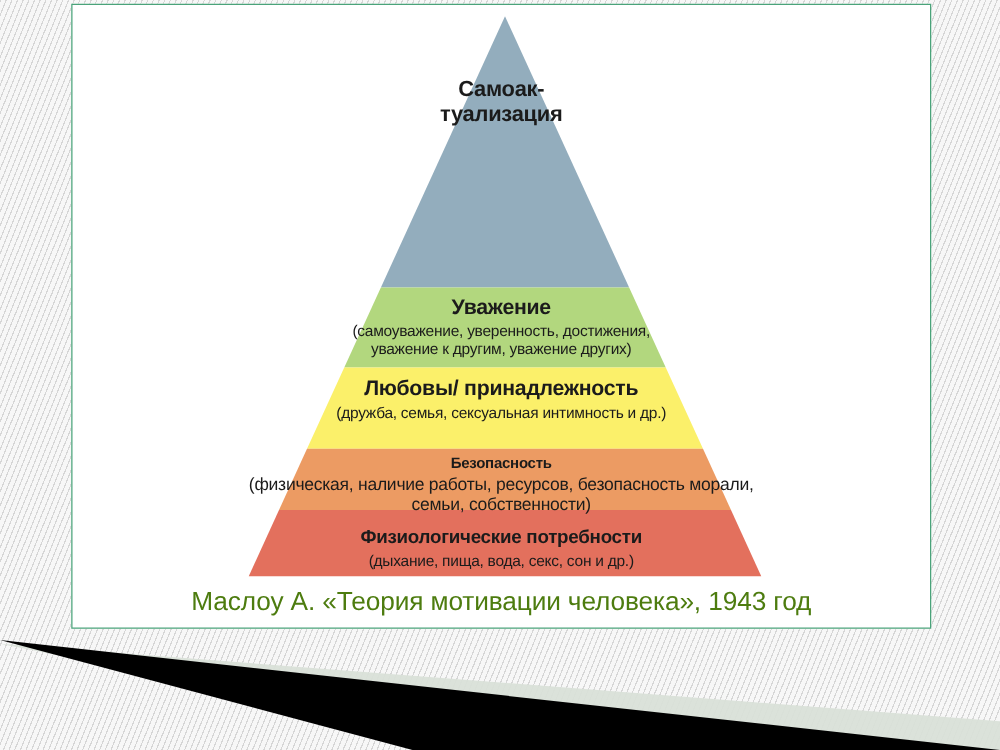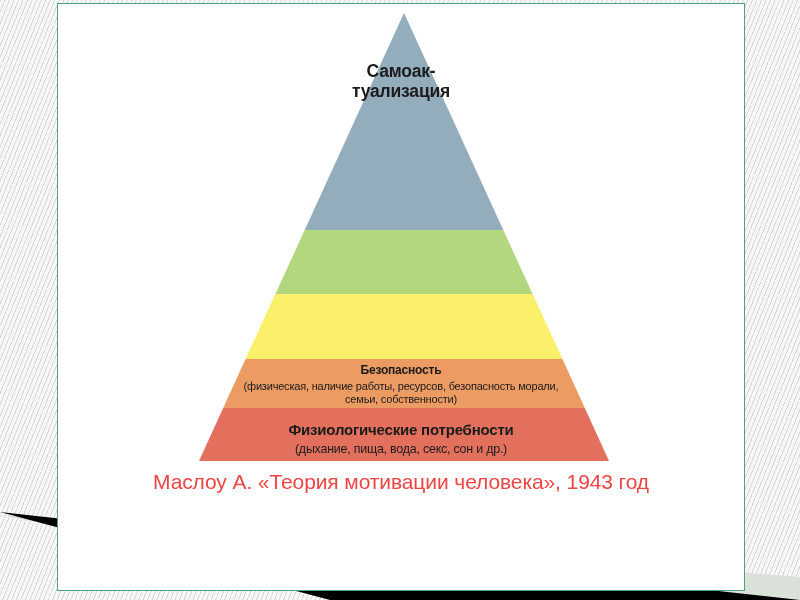--- a/index.html
+++ b/index.html
@@ -37,21 +37,21 @@
     width: 800px; height: 600px;
     pointer-events: none;
   }
 
   
   #content-card {
     position: absolute;
     left: 57px;
     top: 3px;
     width: 688px;
-    height: 588px;
+    height: 500px;
     background: #ffffff;
     border: 1px solid #4aa37a;
     box-sizing: border-box;
   }
 
   
   #pyramid-area {
     position: absolute;
     left: 0px;
     top: 0px;
@@ -94,36 +94,36 @@
   #tier-esteem-text .tier-sub  { font-size: 12.4px; margin-top: 3px; }
 
   
   #tier-love-text { top: 297px; }
   #tier-love-text .tier-title { font-size: 17px; }
   #tier-love-text .tier-sub  { font-size: 12.4px; margin-top: 3px; }
 
   
   #tier-safety-text { top: 360px; }
   #tier-safety-text .tier-title { font-size: 12px; }
-  #tier-safety-text .tier-sub  { font-size: 11px; margin-top: 3px; }
+  #tier-safety-text .tier-sub  { font-size: 14px; margin-top: 3px; }
 
   
   #tier-physiological-text { top: 418px; }
   #tier-physiological-text .tier-title { font-size: 15px; }
   #tier-physiological-text .tier-sub  { font-size: 12.4px; margin-top: 3px; text-align: center; }
 
   
   #pyramid-caption {
     position: absolute;
     left: 0;
     top: 466px;
     width: 686px;
     text-align: center;
     font-size: 21px;
-    color: #ef4444;
+    color: #4d7c0f;
     letter-spacing: -0.1px;
   }
 </style>
 </head>
 <body>
 
 <div id="slide-background"></div>
 
 <svg id="decor-wedges" width="800" height="600" viewBox="0 0 800 600">
   <polygon points="0,515 430,600 800,600 800,577" fill="#d9e0d8" opacity="0.95"></polygon>
@@ -144,21 +144,29 @@
 
       <polygon points="187.6,355 504.4,355 526.8,404 165.2,404" fill="#ec9b63"></polygon>
 
       <polygon points="165.2,404 526.8,404 551.0,457 141.0,457" fill="#e3705d"></polygon>
     </svg>
 
     <div class="tier-text" id="tier-self-actualization-text">
       <span class="tier-title">Самоак-<br>туализация</span>
     </div>
 
+    <div class="tier-text" id="tier-esteem-text">
+      <span class="tier-title">Уважение</span>
+      <span class="tier-sub">(самоуважение, уверенность, достижения,<br>уважение к другим, уважение других)</span>
+    </div>
 
+    <div class="tier-text" id="tier-love-text">
+      <span class="tier-title">Любовы/ принадлежность</span>
+      <span class="tier-sub">(дружба, семья, сексуальная интимность и др.)</span>
+    </div>
 
     <div class="tier-text" id="tier-safety-text">
       <span class="tier-title">Безопасность</span>
       <span class="tier-sub">(физическая, наличие работы, ресурсов, безопасность морали,<br>семьи, собственности)</span>
     </div>
 
     <div class="tier-text" id="tier-physiological-text">
       <span class="tier-title">Физиологические потребности</span>
       <span class="tier-sub">(дыхание, пища, вода, секс, сон и др.)</span>
     </div>

